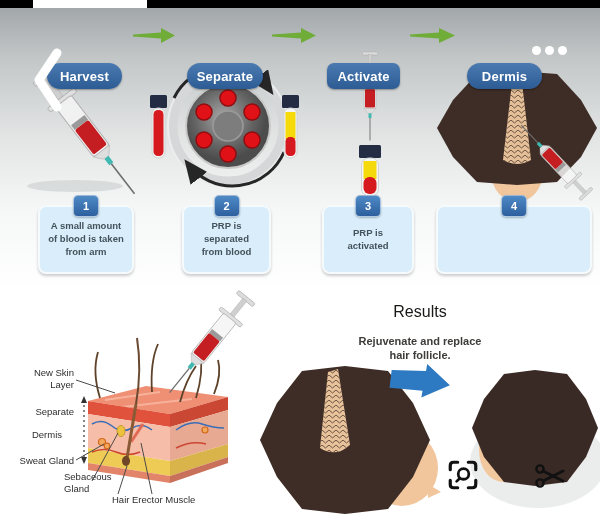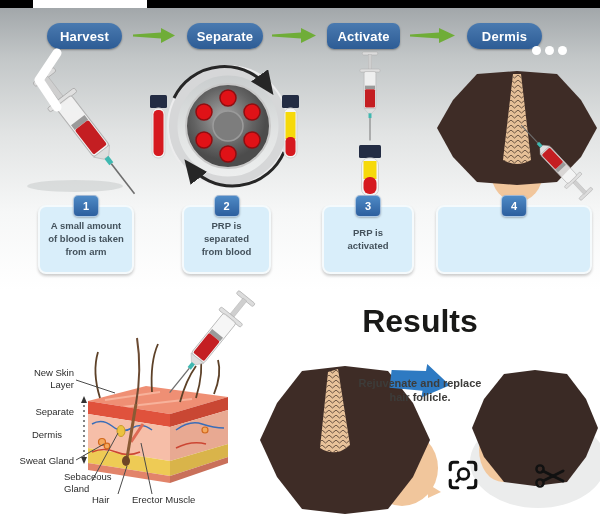--- a/index.html
+++ b/index.html
@@ -14,21 +14,21 @@
 
   
   .backdrop{left:0;top:8px;width:600px;height:282px;z-index:0;
     background:linear-gradient(180deg,#a2a7aa 0%,#c3c7c8 18%,#e2e4e4 45%,#f6f7f7 72%,#ffffff 100%);}
 
   .art{left:0;top:0;z-index:1;}
 
   
   .pill{z-index:2;height:26px;border-radius:13px;display:flex;align-items:center;justify-content:center;
         background:linear-gradient(#4a7ab0,#2d5c95);box-shadow:0 1px 2px rgba(0,0,0,.35);
-        color:#fff;font-size:13px;font-weight:bold;letter-spacing:.2px;}
+        color:#fff;font-size:13px;font-weight:bold;letter-spacing:.2px;margin-top:40px;}
 
   
   .step-box{z-index:2;background:#d9eefa;border:2px solid #f5fafc;border-radius:8px;
             box-shadow:0 2px 3px rgba(0,0,0,.20);display:flex;align-items:center;justify-content:center;
             text-align:center;color:#44525c;font-size:9.5px;font-weight:bold;line-height:1.35;}
   .badge{position:absolute;left:50%;top:-12px;transform:translateX(-50%);width:24px;height:20px;
          border-radius:5px;background:linear-gradient(#4e8ac6,#2d5f9e);border:1px solid rgba(255,255,255,.55);
          box-shadow:0 1px 2px rgba(0,0,0,.25);display:flex;align-items:center;justify-content:center;
          color:#fff;font-size:11px;font-weight:bold;}
 
@@ -36,23 +36,23 @@
   .chevron{left:32px;top:48px;z-index:8;}
   .dots{left:532px;top:46px;z-index:8;display:flex;gap:4px;}
   .dots span{width:9px;height:9px;border-radius:50%;background:#fff;display:block;}
 
   
   .skin-label{z-index:3;font-size:9.5px;color:#2d2d2d;line-height:1.25;}
   .ra{text-align:right;}
 
   
   .results-title{left:330px;top:303px;width:180px;z-index:3;text-align:center;
-                 font-size:32px;font-weight:700;color:#191917;}
+                 font-size:16px;font-weight:400;color:#191917;}
   .results-sub{left:335px;top:334px;width:170px;z-index:3;text-align:center;
-               font-size:11px;font-weight:bold;color:#3d3c3a;line-height:1.3;margin-top:42px;}
+               font-size:11px;font-weight:bold;color:#3d3c3a;line-height:1.3;}
 
   .tool-btn{z-index:8;display:flex;align-items:center;justify-content:center;}
 </style>
 </head>
 <body>
 
 <div class="stage">
 
   <div class="abs backdrop"></div>
   <div class="abs topbar"></div>
@@ -240,21 +240,21 @@
     <div class="badge">4</div>
   </div>
 
   <div class="abs skin-label ra preline" style="left:20px;top:367px;width:54px;">New Skin
 Layer</div>
   <div class="abs skin-label ra" style="left:20px;top:406px;width:54px;">Separate</div>
   <div class="abs skin-label ra" style="left:20px;top:429px;width:54px;text-align:center;">Dermis</div>
   <div class="abs skin-label ra" style="left:10px;top:455px;width:64px;">Sweat Gland</div>
   <div class="abs skin-label preline" style="left:64px;top:471px;width:60px;">Sebaceous
 Gland</div>
-  <div class="abs skin-label" style="left:92px;top:494px;">Hair</div>
+  <div class="abs skin-label" style="left:112px;top:494px;">Hair</div>
   <div class="abs skin-label" style="left:132px;top:494px;">Erector Muscle</div>
 
   <div class="abs results-title">Results</div>
   <div class="abs results-sub preline">Rejuvenate and replace
 hair follicle.</div>
 
   <div class="abs chevron">
     <svg width="30" height="64" viewBox="0 0 30 64">
       <polyline points="25,5 7,32 25,59" fill="none" stroke="#ffffff" stroke-width="9" stroke-linecap="round" stroke-linejoin="round"></polyline>
     </svg>

